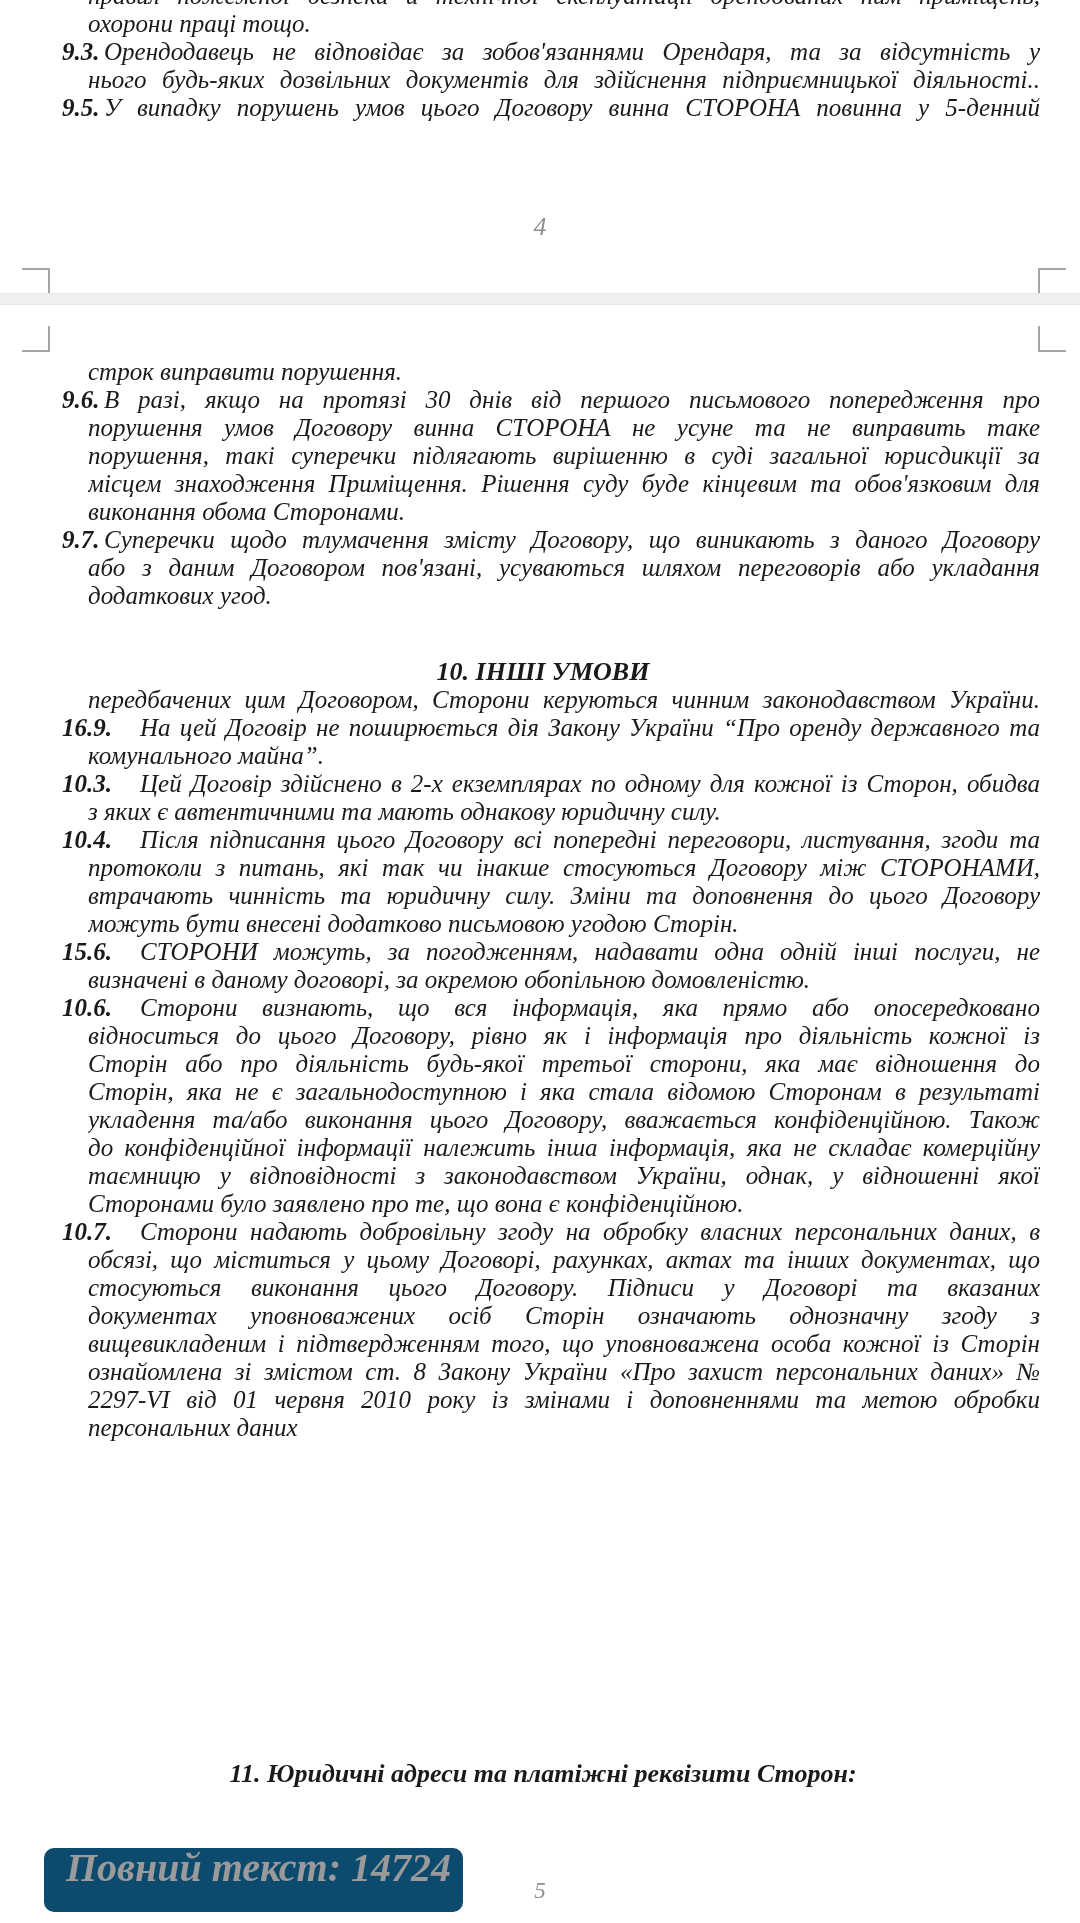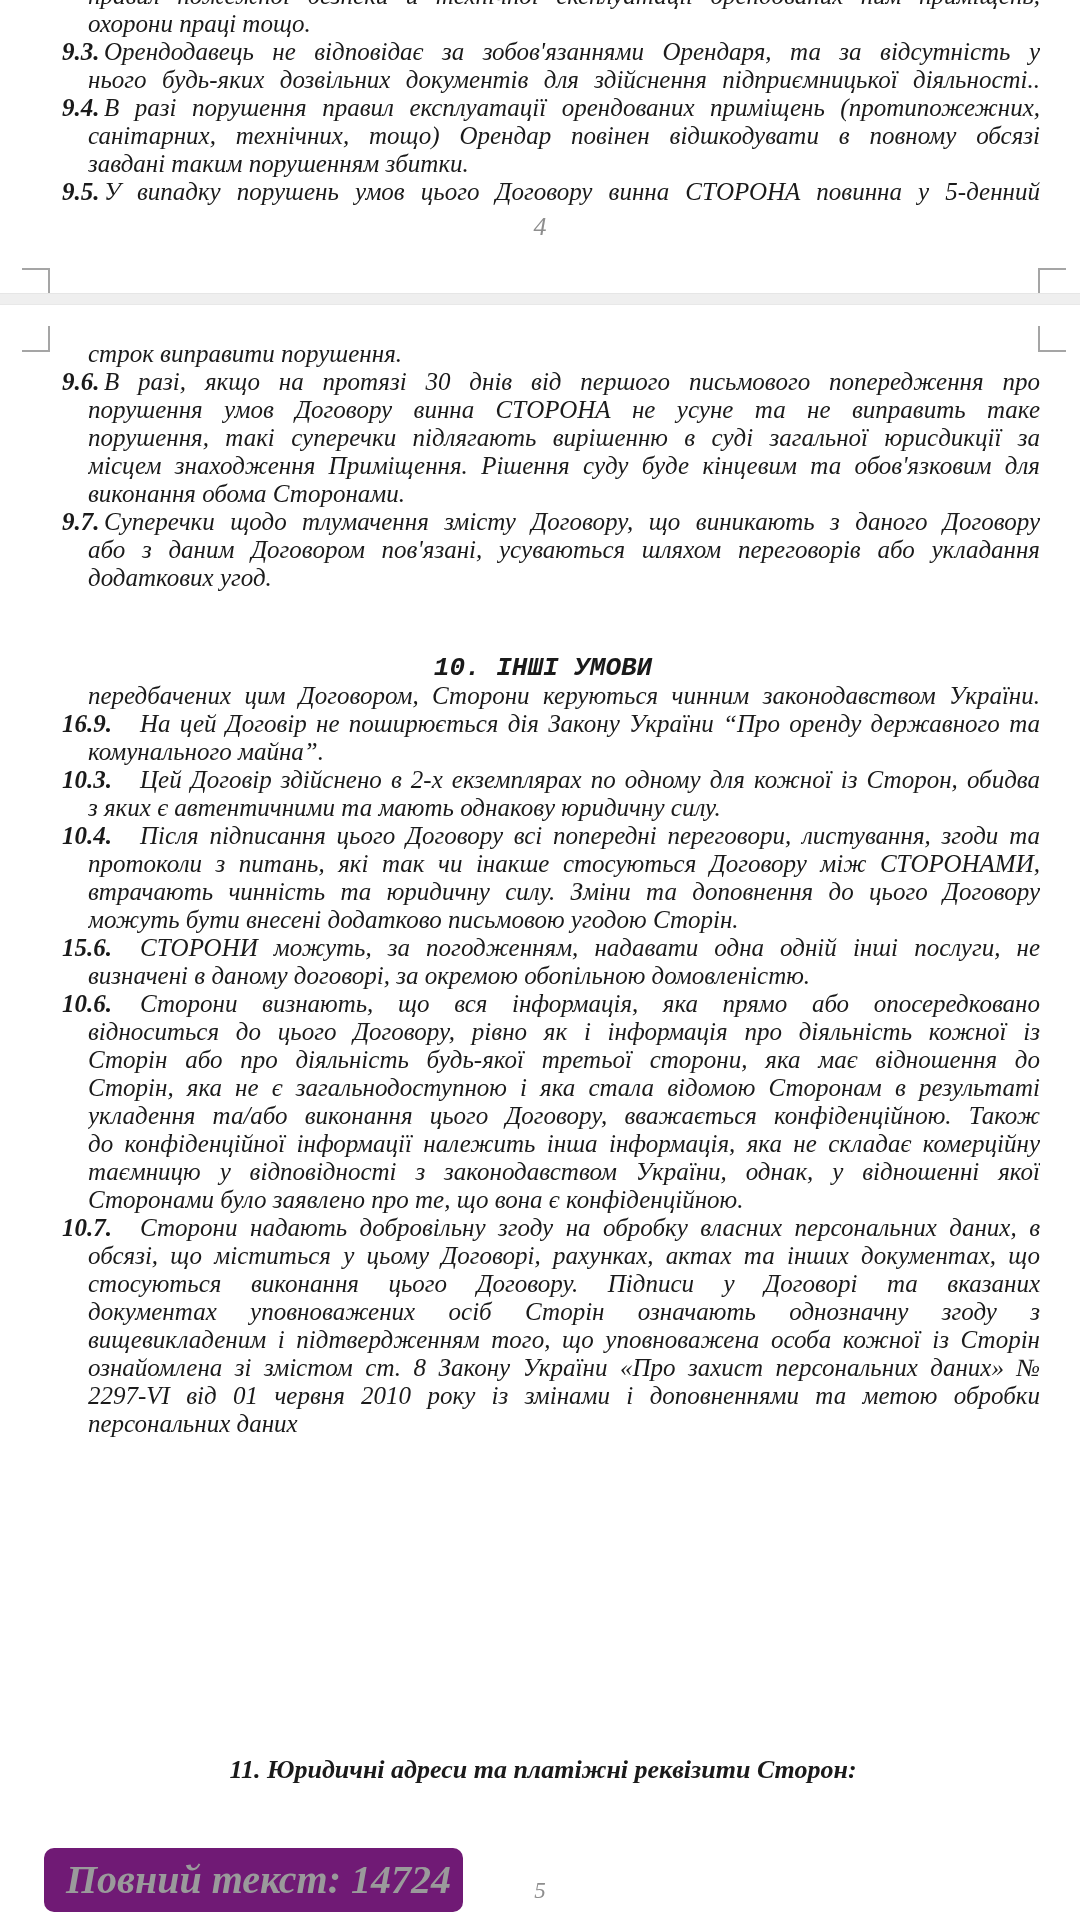--- a/index.html
+++ b/index.html
@@ -6,39 +6,39 @@
   body{
     width:1080px;height:1923px;background:#ffffff;overflow:hidden;position:relative;
     font-family:"Liberation Serif","DejaVu Serif",serif;
     font-style:italic;color:#1a1a1a;
   }
   #root{position:absolute;inset:0;width:1080px;height:1923px;overflow:hidden;}
 
   
   .pagebody{position:absolute;left:0;right:0;}
   #page4-body{top:-18px;}
-  #page5-body{top:340px;}
+  #page5-body{top:358px;}
   .para{margin:0;}
   .tl{ 
     font-size:25px;line-height:28px;
     margin-left:88px;margin-right:40px;
     text-align:justify;text-align-last:left;
     white-space:normal;overflow:hidden;height:28px;
   }
   .tl.fill{text-align-last:justify;}
   .tl.first-num{margin-left:62px;}
   .num{font-weight:700;display:inline-block;font-style:italic;}
   .num.n9{width:42px;}
   .num.n10{width:78px;}
   .heading{
     font-size:26px;line-height:28px;font-weight:700;height:28px;
     text-align:center;text-align-last:center;
     margin-left:46px;margin-right:40px;
   }
-  .gap-h10{margin-top:62px;font-family:Liberation Mono, monospace;}
+  .gap-h10{margin-top:48px;}
   .gap-h11{margin-top:318px;text-align:center;}
 
   
   .pagenum{
     position:absolute;left:0;right:0;text-align:center;
     color:#8e8e8e;font-style:italic;
   }
   #pagenum-4{top:212px;font-size:26px;line-height:30px;}
   #pagenum-5{top:1876px;font-size:23px;line-height:30px;}
 
@@ -50,46 +50,41 @@
   }
   .cornermark{position:absolute;width:28px;height:26px;box-sizing:border-box;}
   #mark-bl{left:22px;top:268px;border-top:2px solid #a5a5a5;border-right:2px solid #a5a5a5;}
   #mark-br{left:1038px;top:268px;border-top:2px solid #a5a5a5;border-left:2px solid #a5a5a5;}
   #mark-tl{left:22px;top:326px;border-bottom:2px solid #a5a5a5;border-right:2px solid #a5a5a5;}
   #mark-tr{left:1038px;top:326px;border-bottom:2px solid #a5a5a5;border-left:2px solid #a5a5a5;}
 
   
   #fulltext-overlay{
     position:absolute;left:44px;top:1848px;width:419px;height:64px;
-    background:#701a75;border-radius:10px;
-    display:flex;align-items:center;padding-left:22px;box-sizing:border-box;
+    background:#0c4a6e;border-radius:10px;
+    display:flex;align-items:flex-start;padding-left:22px;box-sizing:border-box;
   }
   #fulltext-overlay .label{
     color:#9a9a9b;font-weight:700;font-style:italic;font-size:40px;line-height:40px;
     white-space:nowrap;
   }
 </style>
 </head>
 <body>
 
 <div id="root">
 
   <div id="page4-body" class="pagebody">
       <div class="para">
         <div class="tl fill">правил  пожежної  безпеки  й  технічної  експлуатації  орендованих  ним  приміщень,</div>
         <div class="tl">охорони праці тощо.</div>
       </div>
       <div class="para">
         <div class="tl fill first-num"><span class="num n9">9.3.</span>Орендодавець не відповідає за зобов'язаннями Орендаря,  та  за відсутність у</div>
         <div class="tl fill">нього будь-яких дозвільних документів для здійснення підприємницької діяльності..</div>
-      </div>
-      <div class="para">
-        <div class="tl fill first-num"><span class="num n9">9.4.</span>В разі порушення правил експлуатації орендованих приміщень (протипожежних,</div>
-        <div class="tl fill">санітарних, технічних, тощо) Орендар повінен відшкодувати в повному обсязі</div>
-        <div class="tl">завдані таким порушенням збитки.</div>
       </div>
       <div class="para">
         <div class="tl fill first-num"><span class="num n9">9.5.</span>У випадку порушень умов цього Договору  винна СТОРОНА повинна у 5-денний</div>
       </div>
     </div>
   <div id="pagenum-4" class="pagenum">4</div>
 
   <div id="mark-bl" class="cornermark"></div>
   <div id="mark-br" class="cornermark"></div>
   <div class="break-band"></div>

